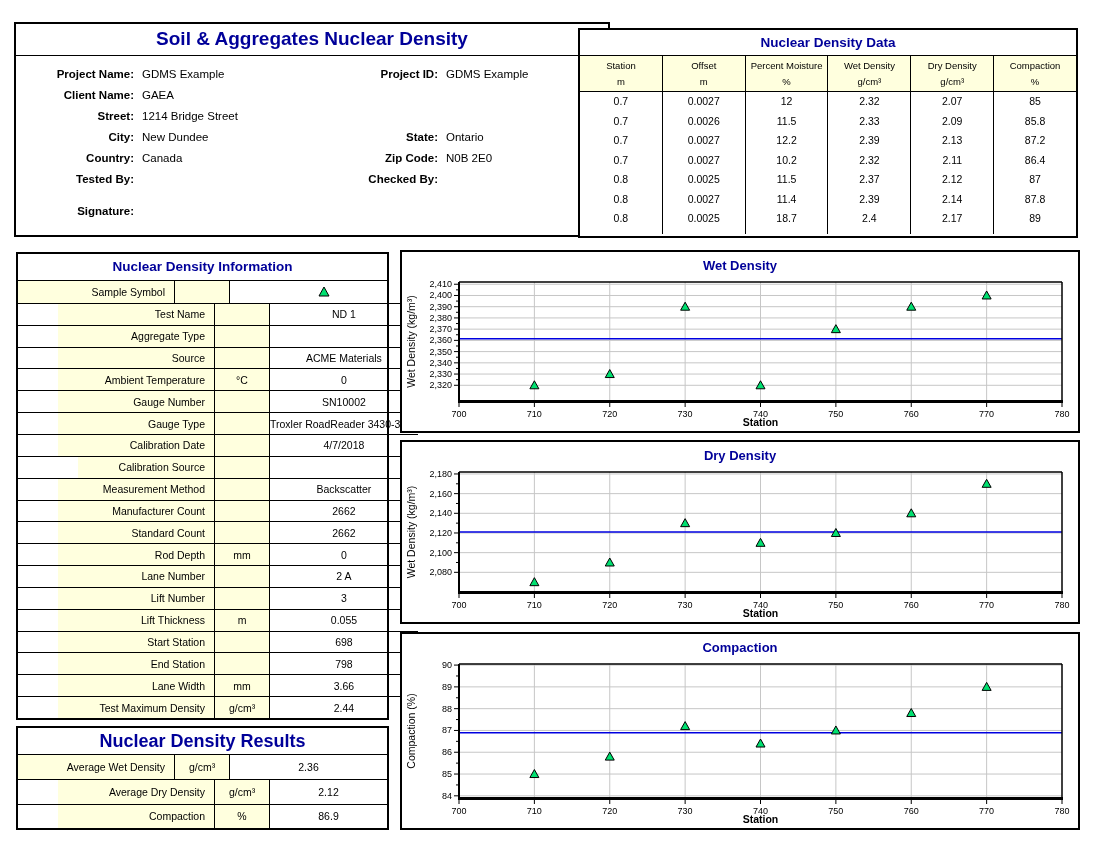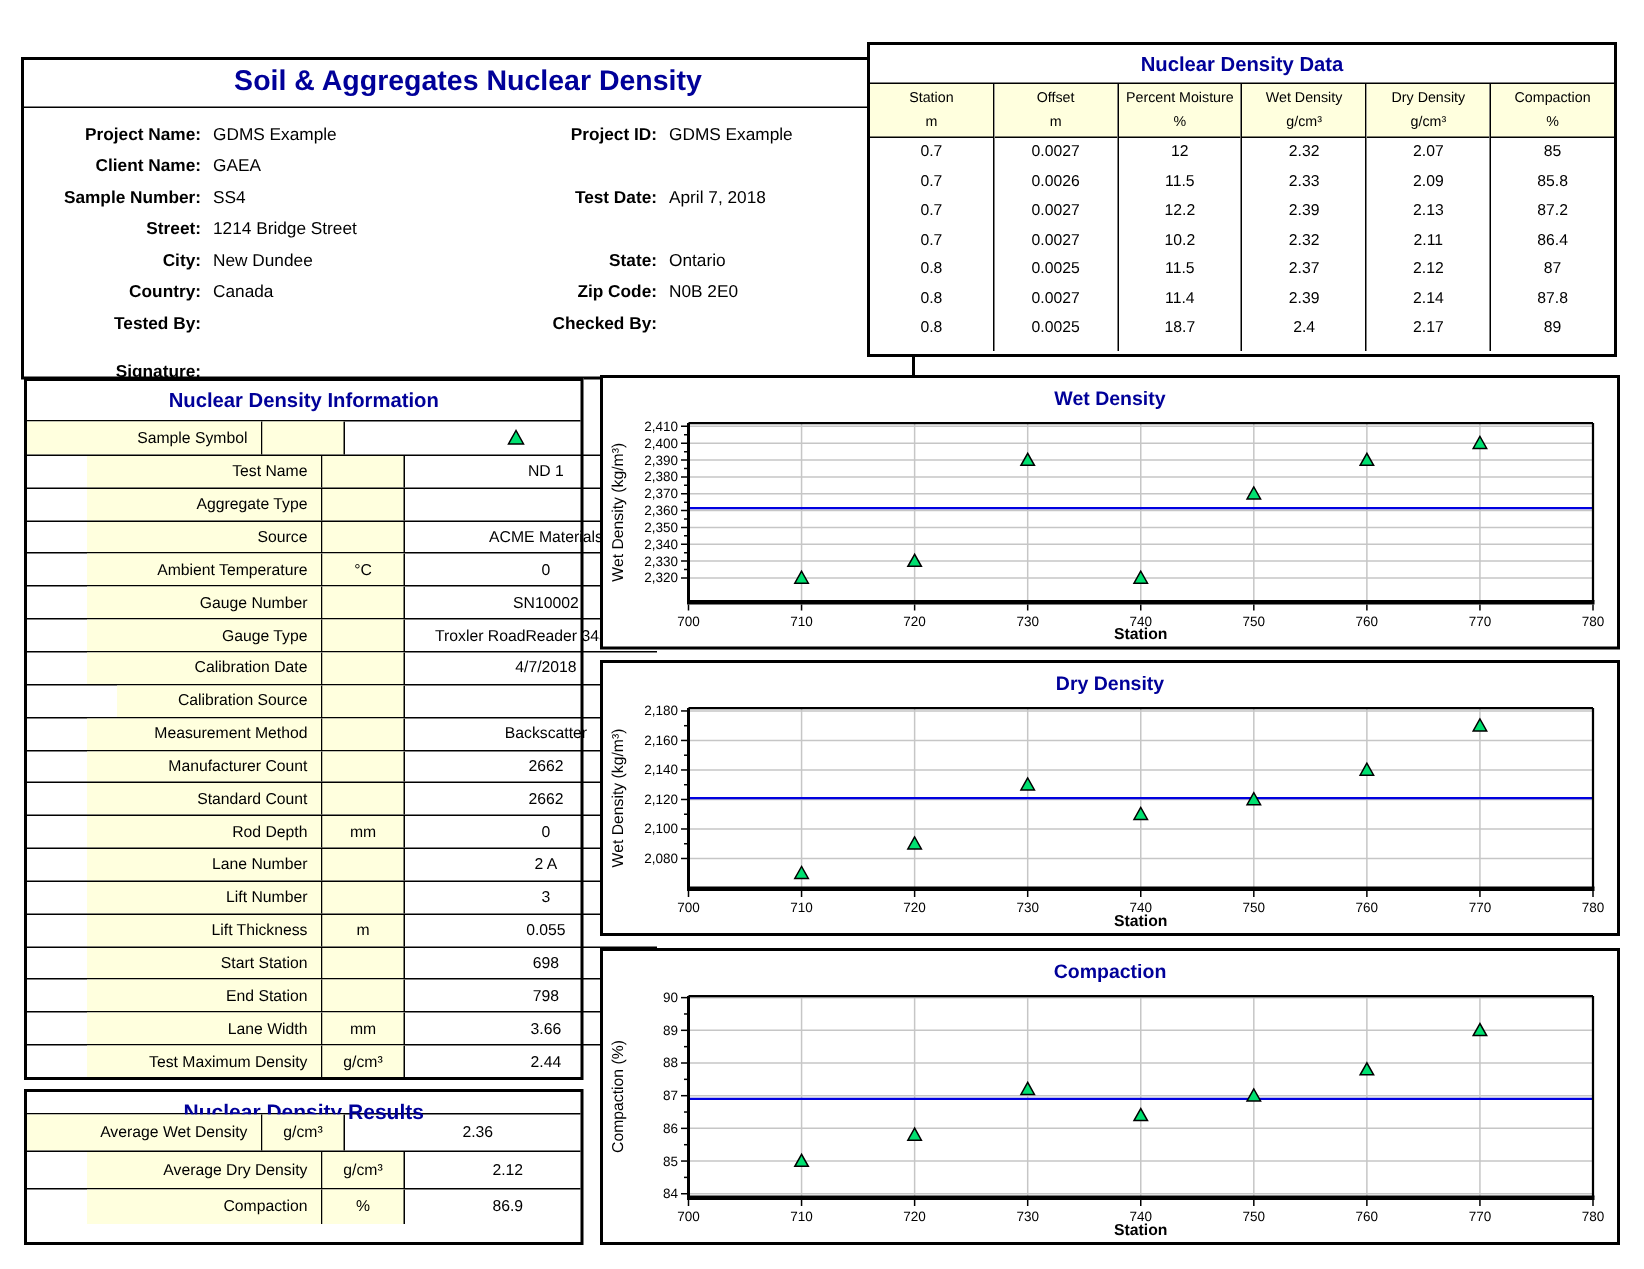--- a/index.html
+++ b/index.html
@@ -2,21 +2,21 @@
 <html><head>
 <meta charset="utf-8">
 <style>
   * { box-sizing: border-box; margin: 0; padding: 0; }
   body { background: #ffffff; font-family: "Liberation Sans", sans-serif; }
   #page { position: relative; width: 1096px; height: 846px; background: #ffffff; overflow: hidden; }
   .box { position: absolute; border: 2px solid #000; background: #fff; }
   .strip { border-bottom: 1px solid #000; color: #000099; font-weight: bold; text-align: center; }
 
   
-  #header-box { left: 14px; top: 38px; width: 596px; height: 215px; }
+  #header-box { left: 14px; top: 22px; width: 596px; height: 215px; }
   #header-title { height: 32px; line-height: 30px; font-size: 19px; }
   #header-fields { padding-top: 7px; }
   .hrow { display: grid; grid-template-columns: 118px 196px 92px 1fr; column-gap: 8px; height: 21px; align-items: center; font-size: 11.5px; }
   .hlabel { font-weight: bold; text-align: right; white-space: nowrap; }
   .hvalue { text-align: left; white-space: nowrap; }
   .sigrow { margin-top: 11px; }
 
   
   #data-box { left: 578px; top: 28px; width: 500px; height: 210px; }
   #data-title { height: 26px; line-height: 25px; font-size: 13.5px; }
@@ -24,27 +24,27 @@
   .dcol { flex: 1 1 0; overflow: hidden; }
   .dcol + .dcol { border-left: 1px solid #000; }
   .dhead { height: 36px; background: #FFFFDE; border-bottom: 1px solid #000; display: flex; flex-direction: column; justify-content: center; align-items: center; font-size: 9.5px; line-height: 1.6; white-space: nowrap; }
   .dcell { height: 19.5px; line-height: 19.5px; text-align: center; font-size: 10.5px; }
 
   
   #info-box { left: 16px; top: 252px; width: 373px; height: 468px; }
   #info-title { height: 27px; line-height: 26px; font-size: 13.5px; }
   #info-rows { display: grid; grid-template-rows: repeat(20, 1fr); height: 437px; }
   #results-box { left: 16px; top: 726px; width: 373px; height: 104px; }
-  #results-title { height: 15px; line-height: 26px; font-size: 14px; }
+  #results-title { height: 27px; line-height: 26px; font-size: 18px; }
   #results-rows { display: grid; grid-template-rows: repeat(3, 1fr); height: 73px; }
   .irow { display: grid; grid-template-columns: 157px 55px 1fr; align-items: stretch; }
   .irow + .irow { border-top: 1px solid #000; padding-left: 40px; }
   .ilabel { background: #FFFFDE; border-right: 1px solid #000; padding-right: 9px; font-size: 10.5px; display: flex; align-items: center; justify-content: flex-end; white-space: nowrap; }
   .iunit { background: #FFFFDE; border-right: 1px solid #000; text-align: center; font-size: 10.5px; display: flex; align-items: center; justify-content: center; }
-  .ivalue { text-align: center; font-size: 10.5px; display: flex; align-items: center; justify-content: center; white-space: nowrap; margin-left: 20px; }
+  .ivalue { text-align: center; font-size: 10.5px; display: flex; align-items: center; justify-content: center; white-space: nowrap; }
 
   
   .chart-box { position: absolute; left: 400px; width: 680px; border: 2px solid #000; background: #fff; }
   .chart-title { height: 26px; line-height: 28px; text-align: center; color: #000099; font-weight: bold; font-size: 13px; }
   .chart-svg { display: block; }
 </style>
 </head>
 <body>
 
 <div id="page">
@@ -56,26 +56,20 @@
           <span class="hlabel">Project Name:</span>
           <span class="hvalue">GDMS Example</span>
           <span class="hlabel">Project ID:</span>
           <span class="hvalue">GDMS Example</span>
         </div>
         <div class="hrow">
           <span class="hlabel">Client Name:</span>
           <span class="hvalue">GAEA</span>
           <span class="hlabel"></span>
           <span class="hvalue"></span>
-        </div>
-        <div class="hrow">
-          <span class="hlabel">Sample Number:</span>
-          <span class="hvalue">SS4</span>
-          <span class="hlabel">Test Date:</span>
-          <span class="hvalue">April 7, 2018</span>
         </div>
         <div class="hrow">
           <span class="hlabel">Street:</span>
           <span class="hvalue">1214 Bridge Street</span>
           <span class="hlabel"></span>
           <span class="hvalue"></span>
         </div>
         <div class="hrow">
           <span class="hlabel">City:</span>
           <span class="hvalue">New Dundee</span>

